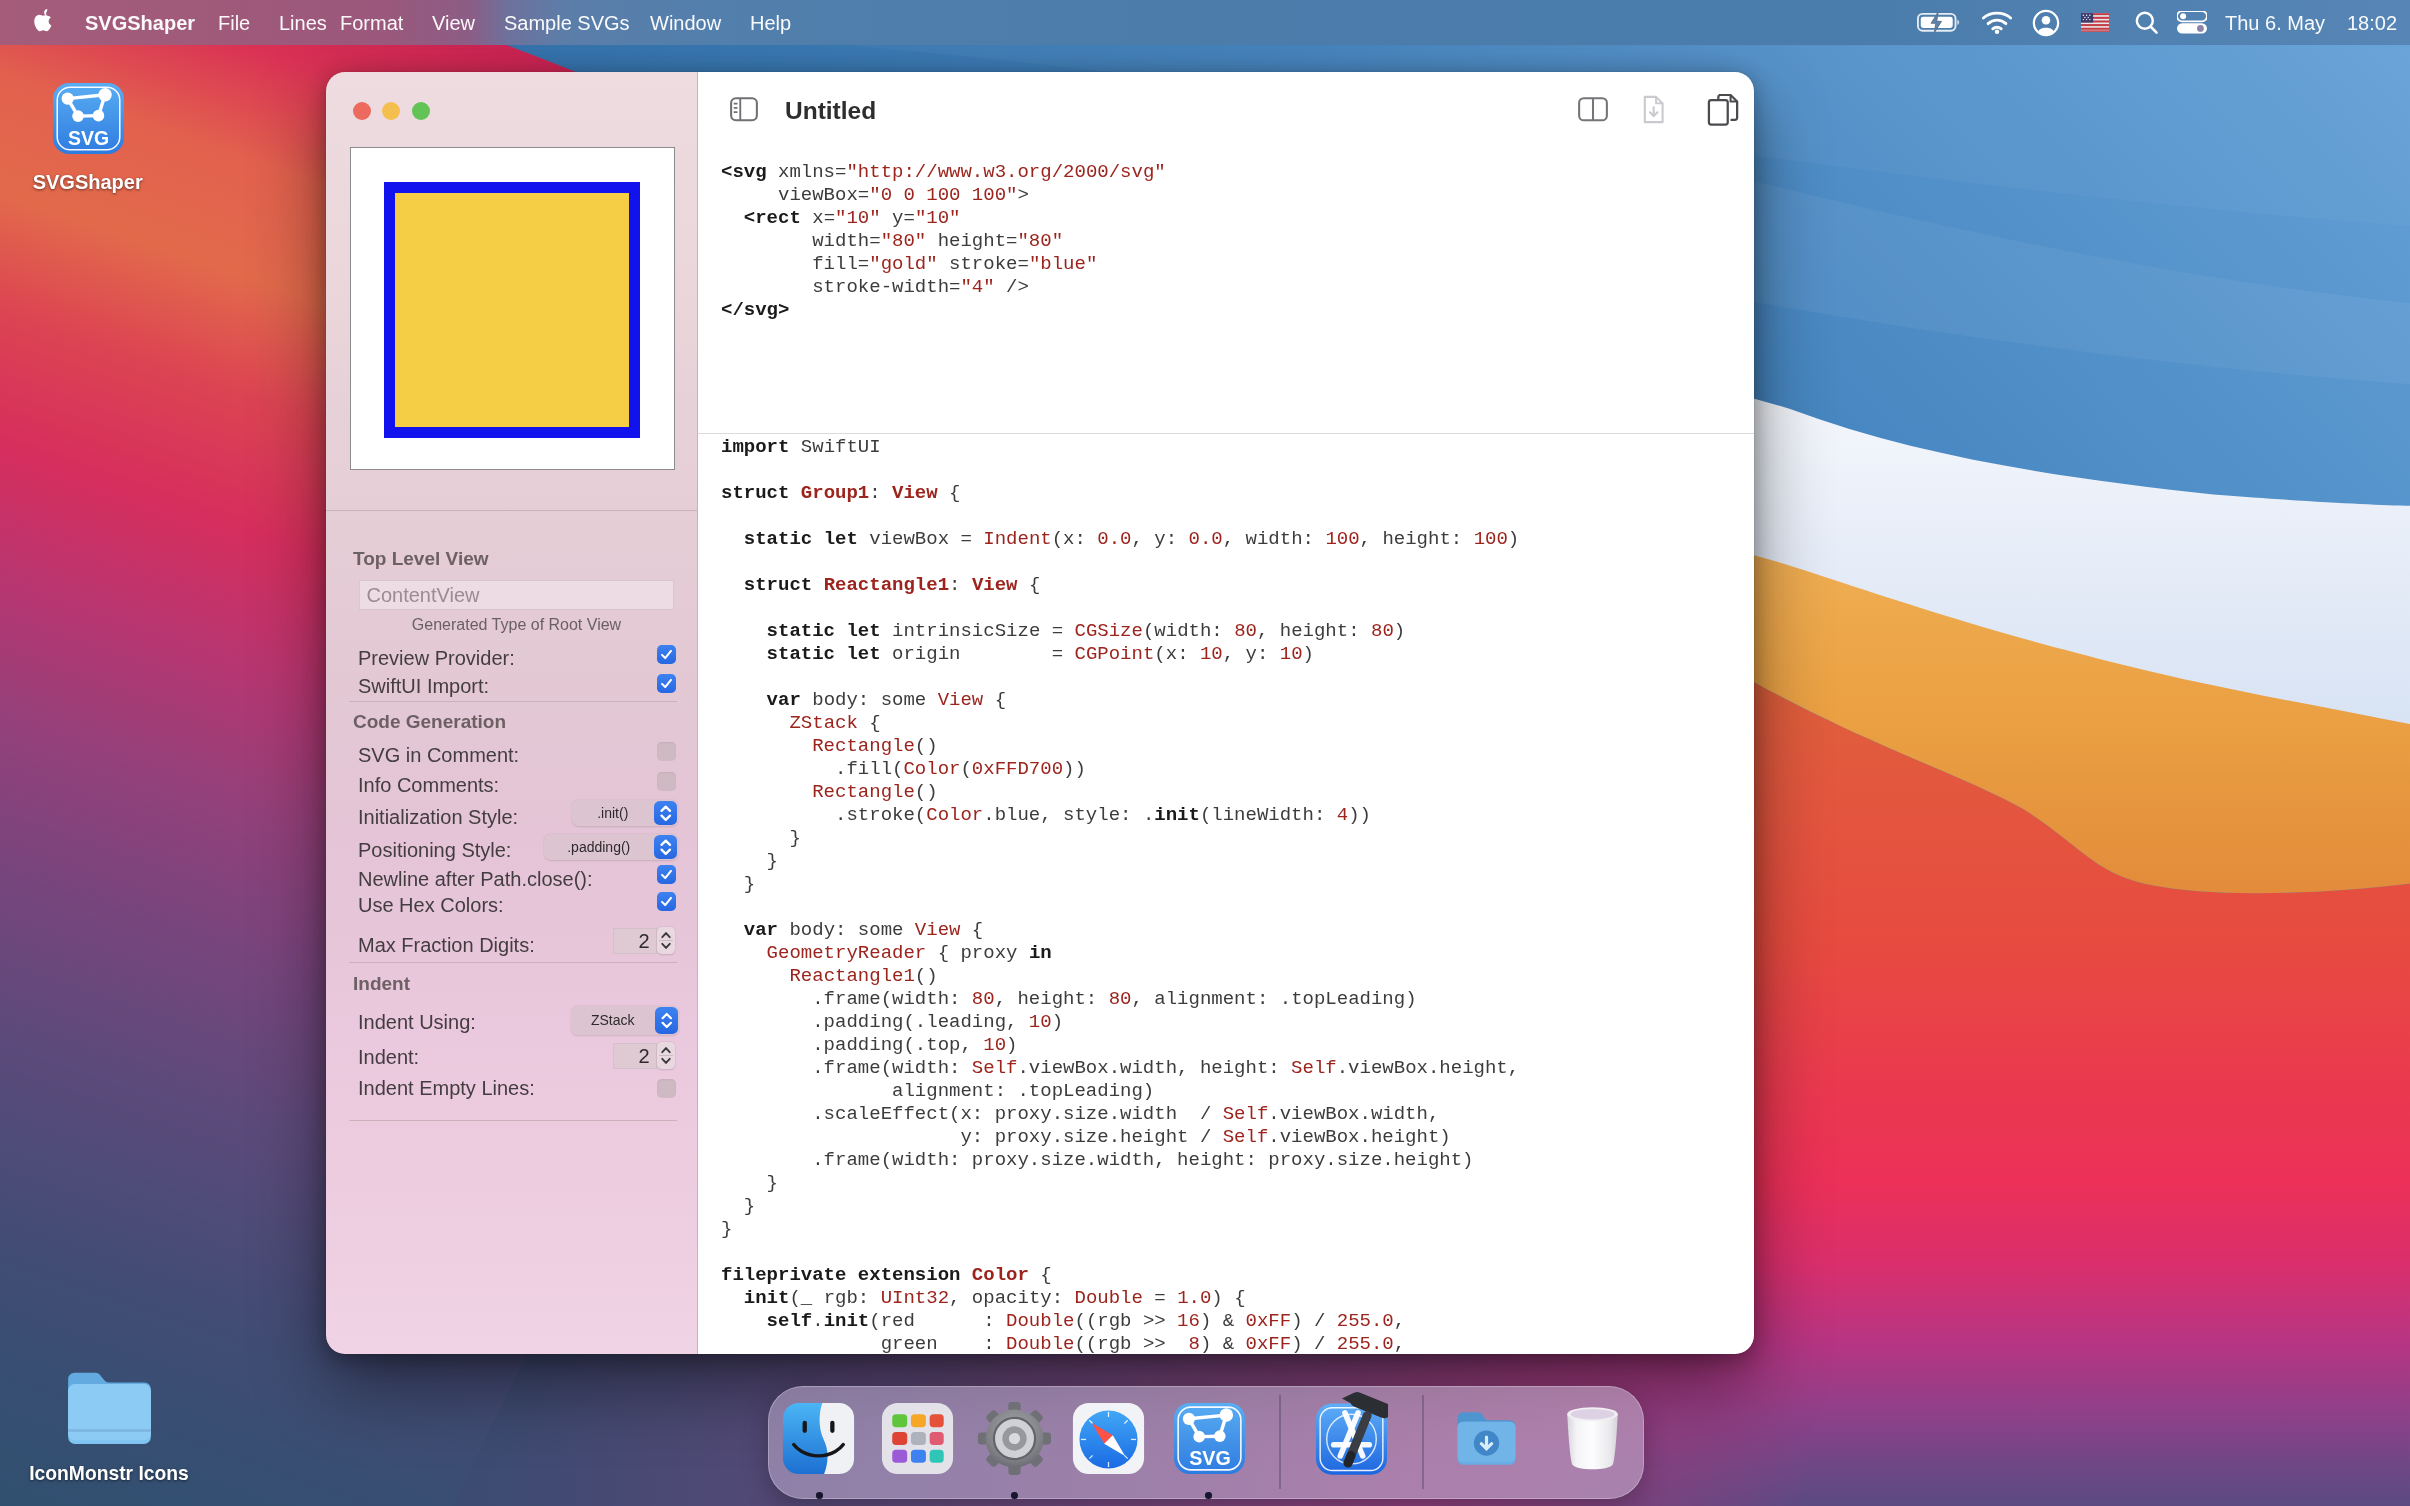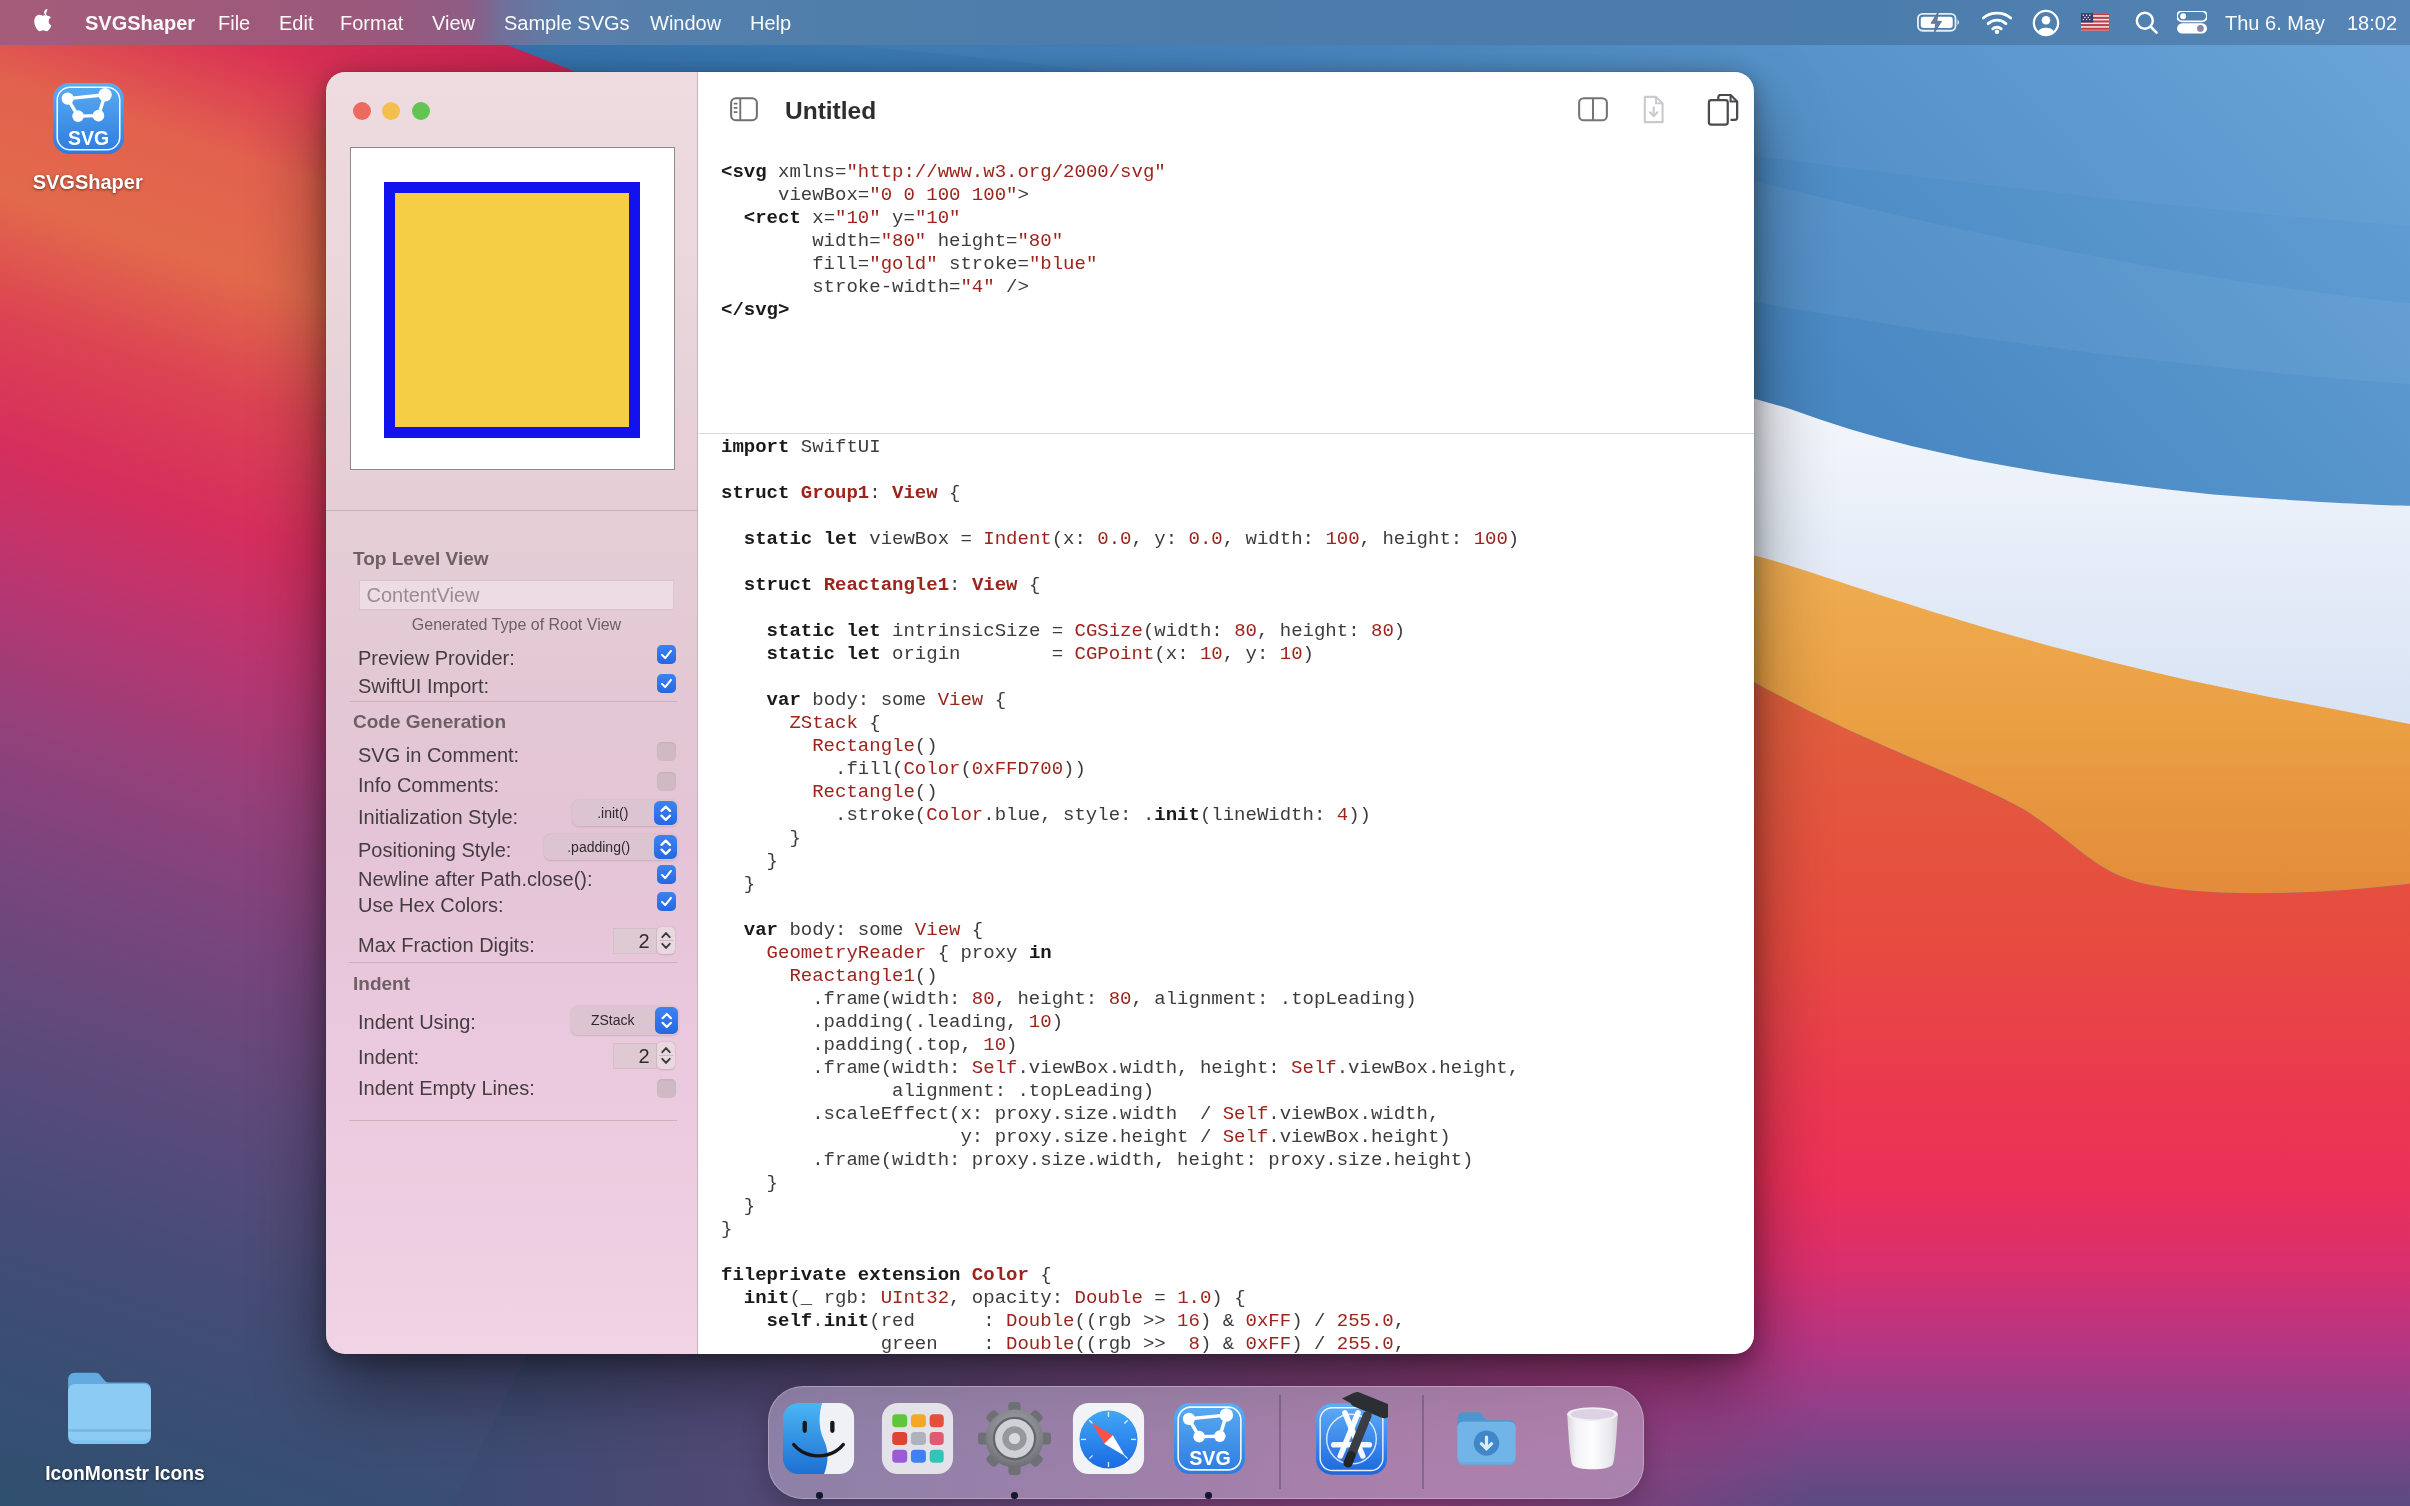--- a/index.html
+++ b/index.html
@@ -99,21 +99,21 @@
 <path d="M1500,422 C1650,392 1780,396 1900,434 C2045,488 2200,508 2350,525 C2455,533 2520,536 2560,537 L2560,769 C2450,747 2355,731 2255,706 C2105,669 2010,636 1905,602 C1820,574 1700,557 1540,553 Z" fill="url(#gWhite)"></path>
 <path d="M0,0 L400,0 C480,25 560,55 650,92 C730,125 758,170 752,240 C740,330 700,420 692,540 C684,660 706,800 694,950 C682,1100 645,1250 645,1400 L645,1600 L0,1600 Z" fill="url(#gLeft)"></path>
 <path d="M480,1600 L560,1437 L1920,1437 L1920,1600 Z" fill="url(#gBot)"></path>
 </svg>
 <div id="menubar">
 <svg style="position:absolute;left:32px;top:8.5px" width="21" height="26" viewBox="0 0 22 28">
       <path fill="#fff" d="M15.3 6.7c-1.2 0-2.8-1.4-2.6-3.3 0.1-1.9 1.7-3.3 3.5-3.4 0.2 1.6-0.9 3.4-0.9 3.4s-1.1 1.6 0 3.3z M15.6 7.2c1 0 2.9 0.1 4.4 1.9 -0.1 0.1-2.4 1.5-2.4 4.2 0 3.2 2.8 4.4 2.9 4.4 0 0.1-0.5 1.7-1.6 3.3 -0.9 1.4-1.9 2.9-3.4 2.9 -1.5 0-2-0.9-3.7-0.9 -1.7 0-2.3 0.9-3.7 0.9 -1.5 0-2.6-1.5-3.6-2.9 -1.9-2.9-3.4-8.2-1.4-11.8 1-1.8 2.8-2.9 4.7-2.9 1.5 0 2.9 1 3.7 1 0.8 0 2.5-1.1 4.1-1.1z"></path>
     </svg>
 <span class="mi mb" style="left:85px">SVGShaper</span>
 <span class="mi" style="left:218px">File</span>
-<span class="mi" style="left:279px">Edit</span>
+<span class="mi" style="left:279px">Lines</span>
 <span class="mi" style="left:340px">Format</span>
 <span class="mi" style="left:432px">View</span>
 <span class="mi" style="left:504px">Sample SVGs</span>
 <span class="mi" style="left:650px">Window</span>
 <span class="mi" style="left:750px">Help</span>
 <svg style="position:absolute;left:1917px;top:11.3px" width="47" height="22.6" viewBox="0 0 50 24">
 <rect x="1" y="3" width="40" height="18" rx="5" fill="none" stroke="rgba(255,255,255,0.85)" stroke-width="2"></rect>
 <rect x="4" y="6" width="34" height="12" rx="2.5" fill="#fff"></rect>
 <path d="M43 9 v6 a3.5 3.5 0 0 0 0 -6z" fill="rgba(255,255,255,0.85)"></path>
 <path d="M22.5 1 L15 13 L20 13 L18.5 23 L26 11 L21 11 Z" fill="#5E82A8" stroke="rgba(90,110,140,1)" stroke-width="1"></path>
@@ -191,21 +191,21 @@
     </g>
 <text x="38.5" y="66" text-anchor="middle" font-family="Liberation Sans,sans-serif" font-weight="bold" font-size="20.5" fill="#fff">SVG</text>
 </svg>
 <div class="dlabel" style="left:12.2px;top:171px;width:151px;font-size:20px;">SVGShaper</div>
 <svg style="position:absolute;left:65px;top:1367px;z-index:5" width="89" height="79" viewBox="0 0 94 84">
 <path d="M3 13 a7 7 0 0 1 7-7 L32 6 a6 6 0 0 1 5 2.4 L41.5 14 a6 6 0 0 0 5 2.4 L84 16.4 a7 7 0 0 1 7 7 L91 26 L3 26 Z" fill="#62AADF"></path>
 <rect x="3" y="18" width="88" height="64" rx="7.5" fill="#7FC4F0"></rect>
 <rect x="3" y="18" width="88" height="60" rx="7.5" fill="#8CCBF3"></rect>
 <rect x="3" y="66" width="88" height="3" fill="rgba(110,160,205,0.45)"></rect>
 </svg>
-<div class="dlabel" style="left:0px;top:1463px;width:218px;font-size:19.3px;white-space:nowrap;padding-left:16px;">IconMonstr Icons</div>
+<div class="dlabel" style="left:0px;top:1463px;width:218px;font-size:19.3px;white-space:nowrap;">IconMonstr Icons</div>
 <div id="win">
 <div id="sidebar">
 <span class="tl" style="left:27px;background:#EC6A5E;"></span>
 <span class="tl" style="left:56px;background:#F5BF4F;"></span>
 <span class="tl" style="left:86px;background:#61C455;"></span>
 <div style="position:absolute;left:23.5px;top:75px;width:323px;height:321px;background:#fff;border:1.9px solid #8B8B90;">
  <div style="position:absolute;left:33px;top:34px;width:256px;height:256px;background:#1212EE;">
   <div style="position:absolute;left:11.3px;top:11.3px;width:234px;height:234px;background:#F6CE45;"></div>
  </div>
 </div>

